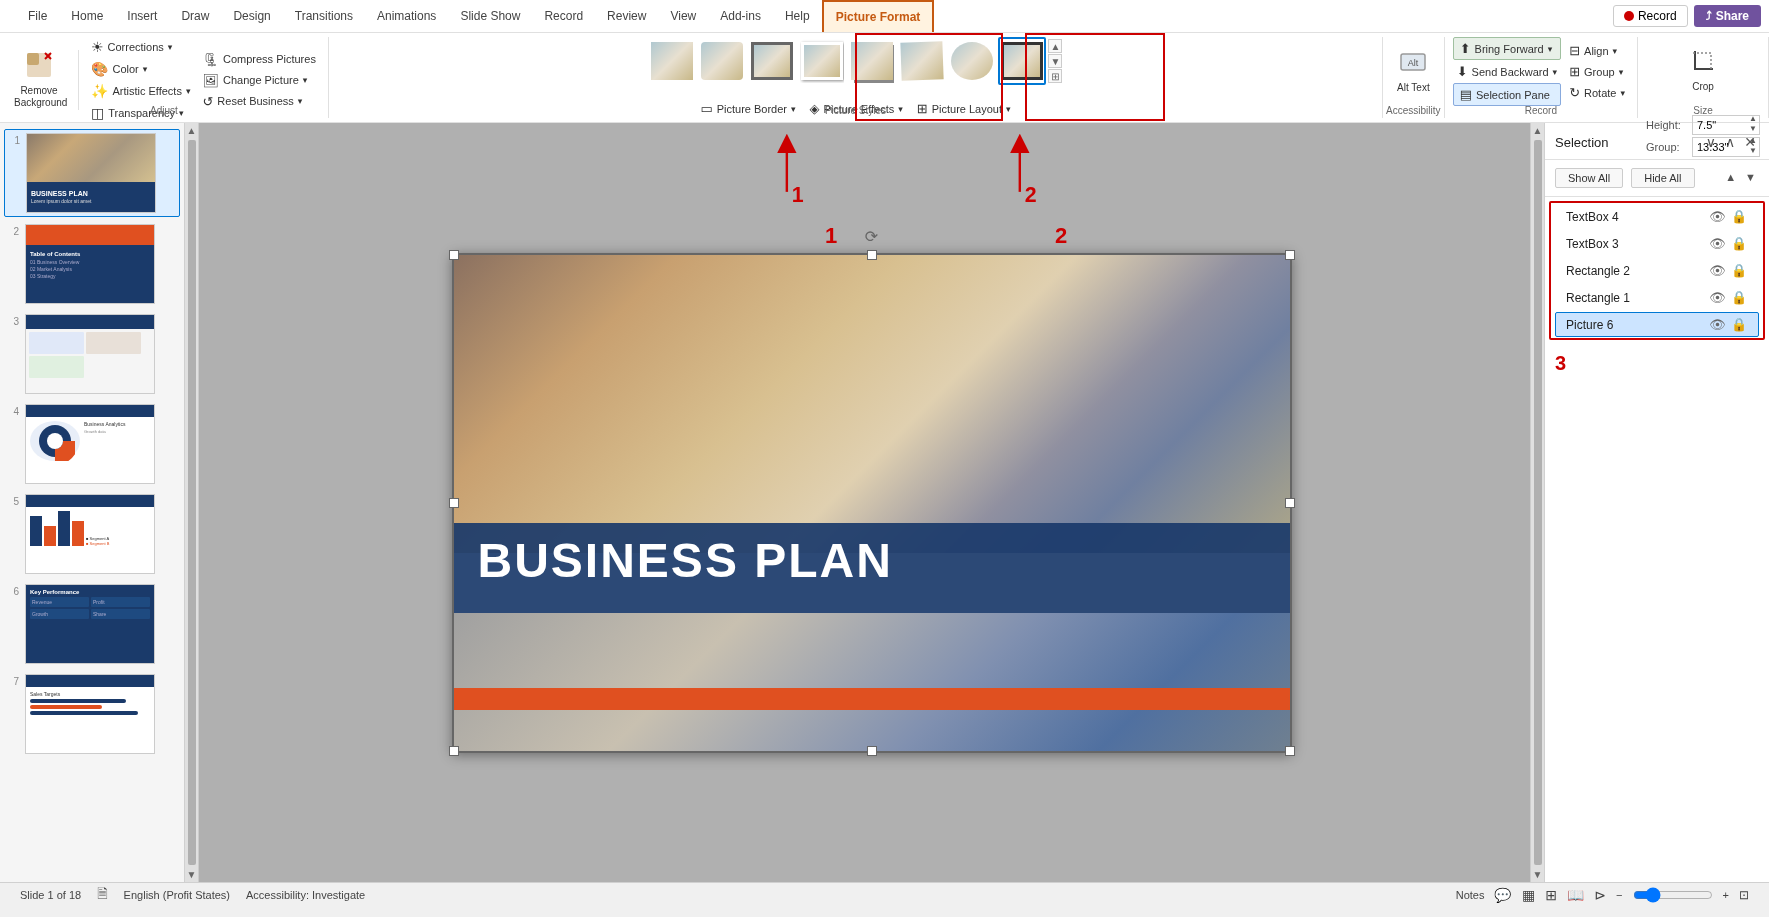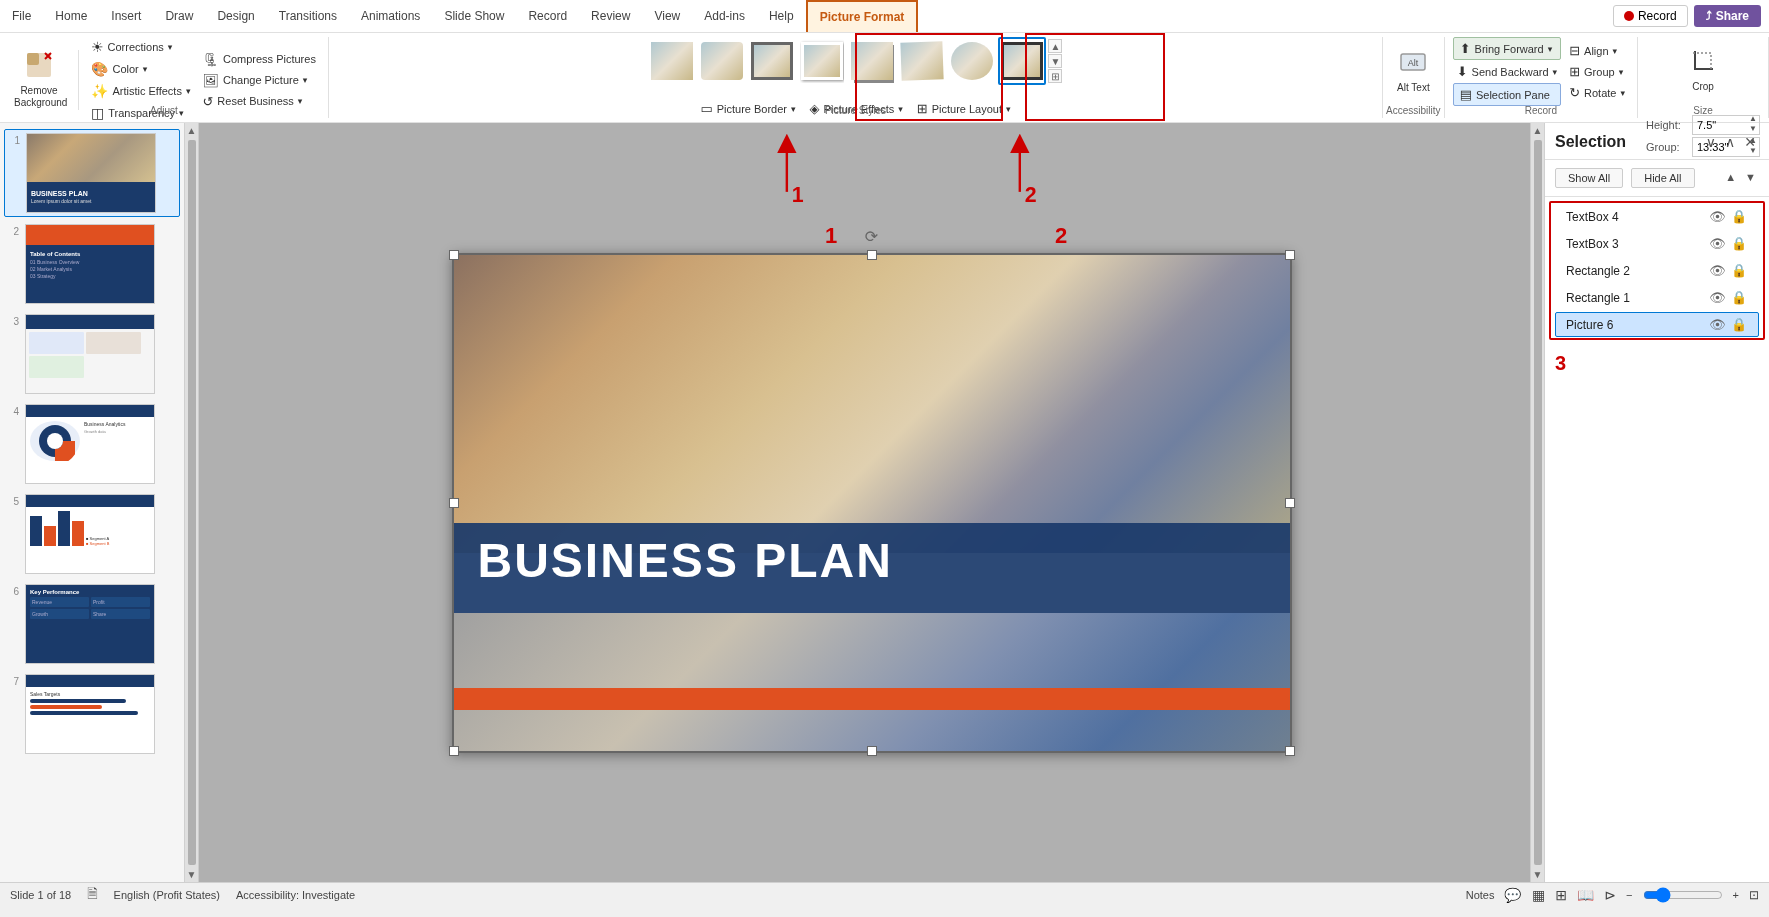--- a/index.html
+++ b/index.html
@@ -5,21 +5,21 @@
     * { box-sizing: border-box; margin: 0; padding: 0; }
     body { font-family: 'Segoe UI', Arial, sans-serif; font-size: 12px; background: #f0f0f0; overflow: hidden; width: 1769px; height: 917px; }
 
     
     .tab-row {
       display: flex;
       align-items: center;
       background: #fff;
       height: 33px;
       border-bottom: 1px solid #e0e0e0;
-      padding-left: 0;
+      padding-left: 16px;
     }
     .tab-item {
       padding: 6px 12px;
       font-size: 12px;
       cursor: pointer;
       color: #444;
       height: 100%;
       display: flex;
       align-items: center;
     }
@@ -404,22 +404,22 @@
       flex-direction: column;
     }
     .sel-pane-header {
       display: flex;
       align-items: center;
       justify-content: space-between;
       padding: 8px 10px 6px 10px;
       border-bottom: 1px solid #e0e0e0;
     }
     .sel-pane-title {
-      font-size: 16px;
-      font-weight: 700;
+      font-size: 13px;
+      font-weight: 400;
       color: #222;
     }
     .sel-pane-controls {
       display: flex;
       gap: 3px;
     }
     .sel-pane-ctrl-btn {
       font-size: 14px;
       color: #555;
       cursor: pointer;
@@ -478,21 +478,21 @@
       cursor: pointer;
     }
 
     
     .status-bar {
       height: 25px;
       background: #f0f0f0;
       border-top: 1px solid #d0d0d0;
       display: flex;
       align-items: center;
-      padding: 0 10px;
+      padding: 0 20px;
       font-size: 11px;
       color: #444;
       gap: 16px;
     }
     .status-right {
       margin-left: auto;
       display: flex;
       align-items: center;
       gap: 10px;
     }

